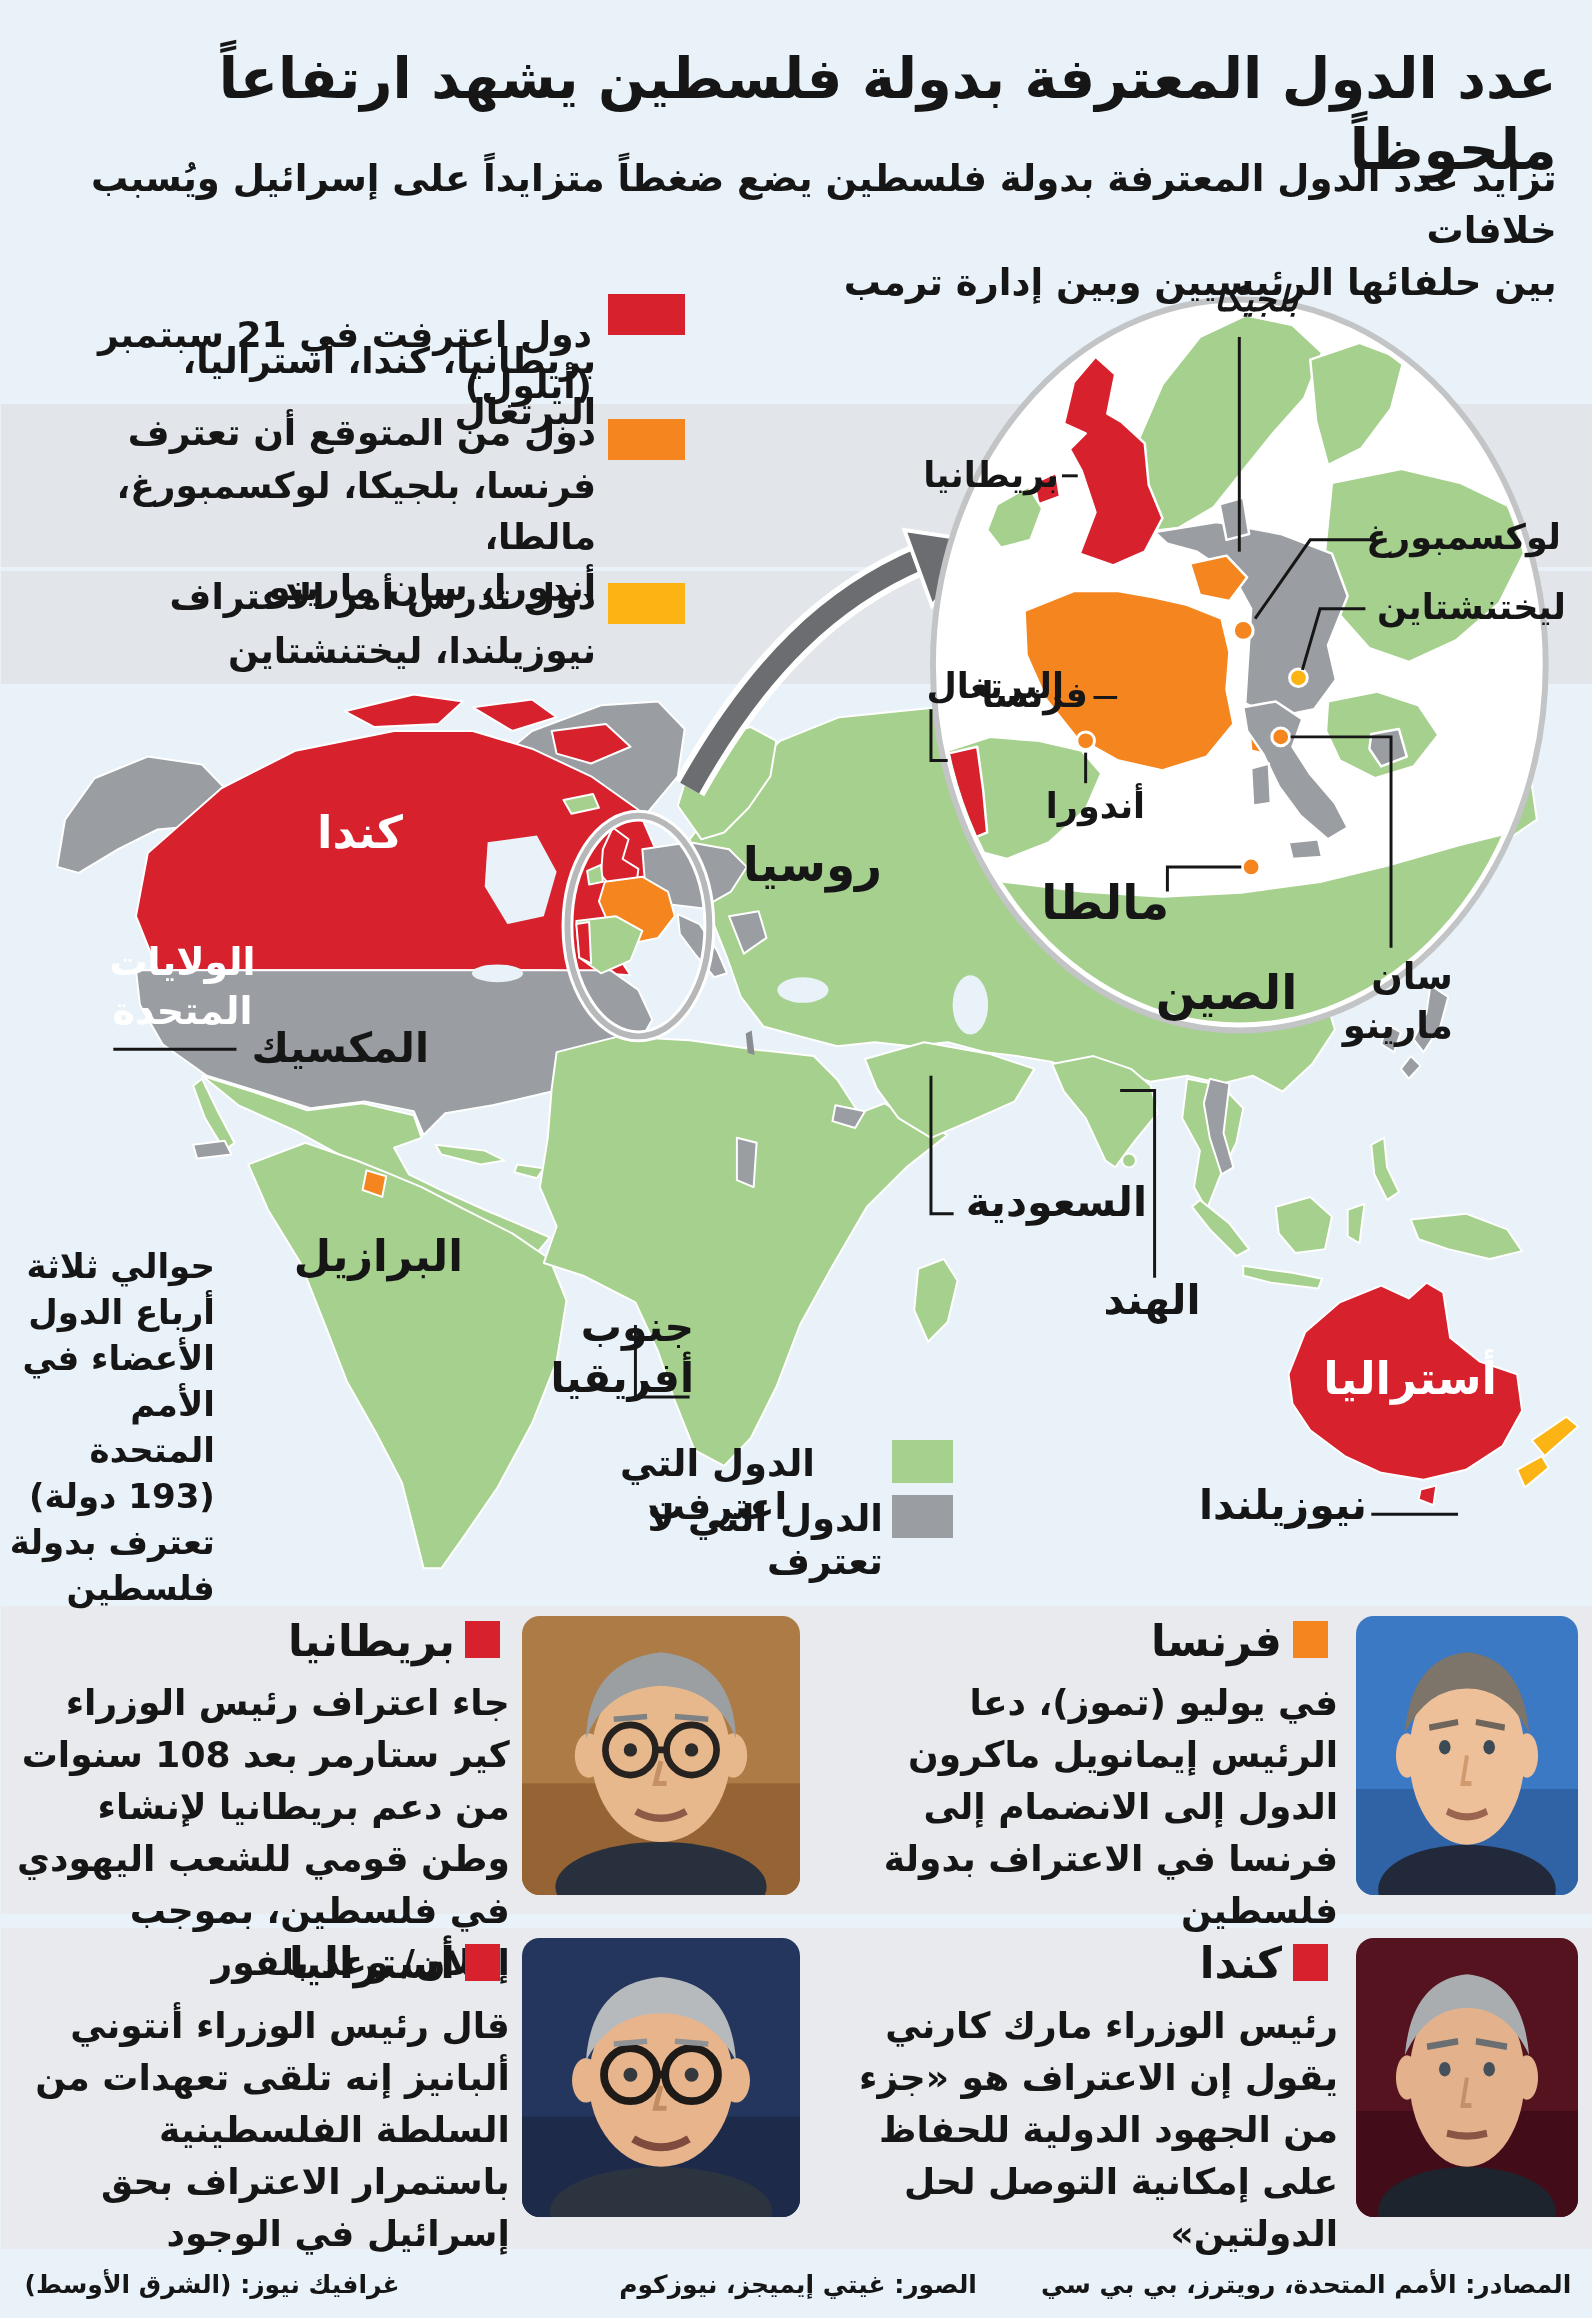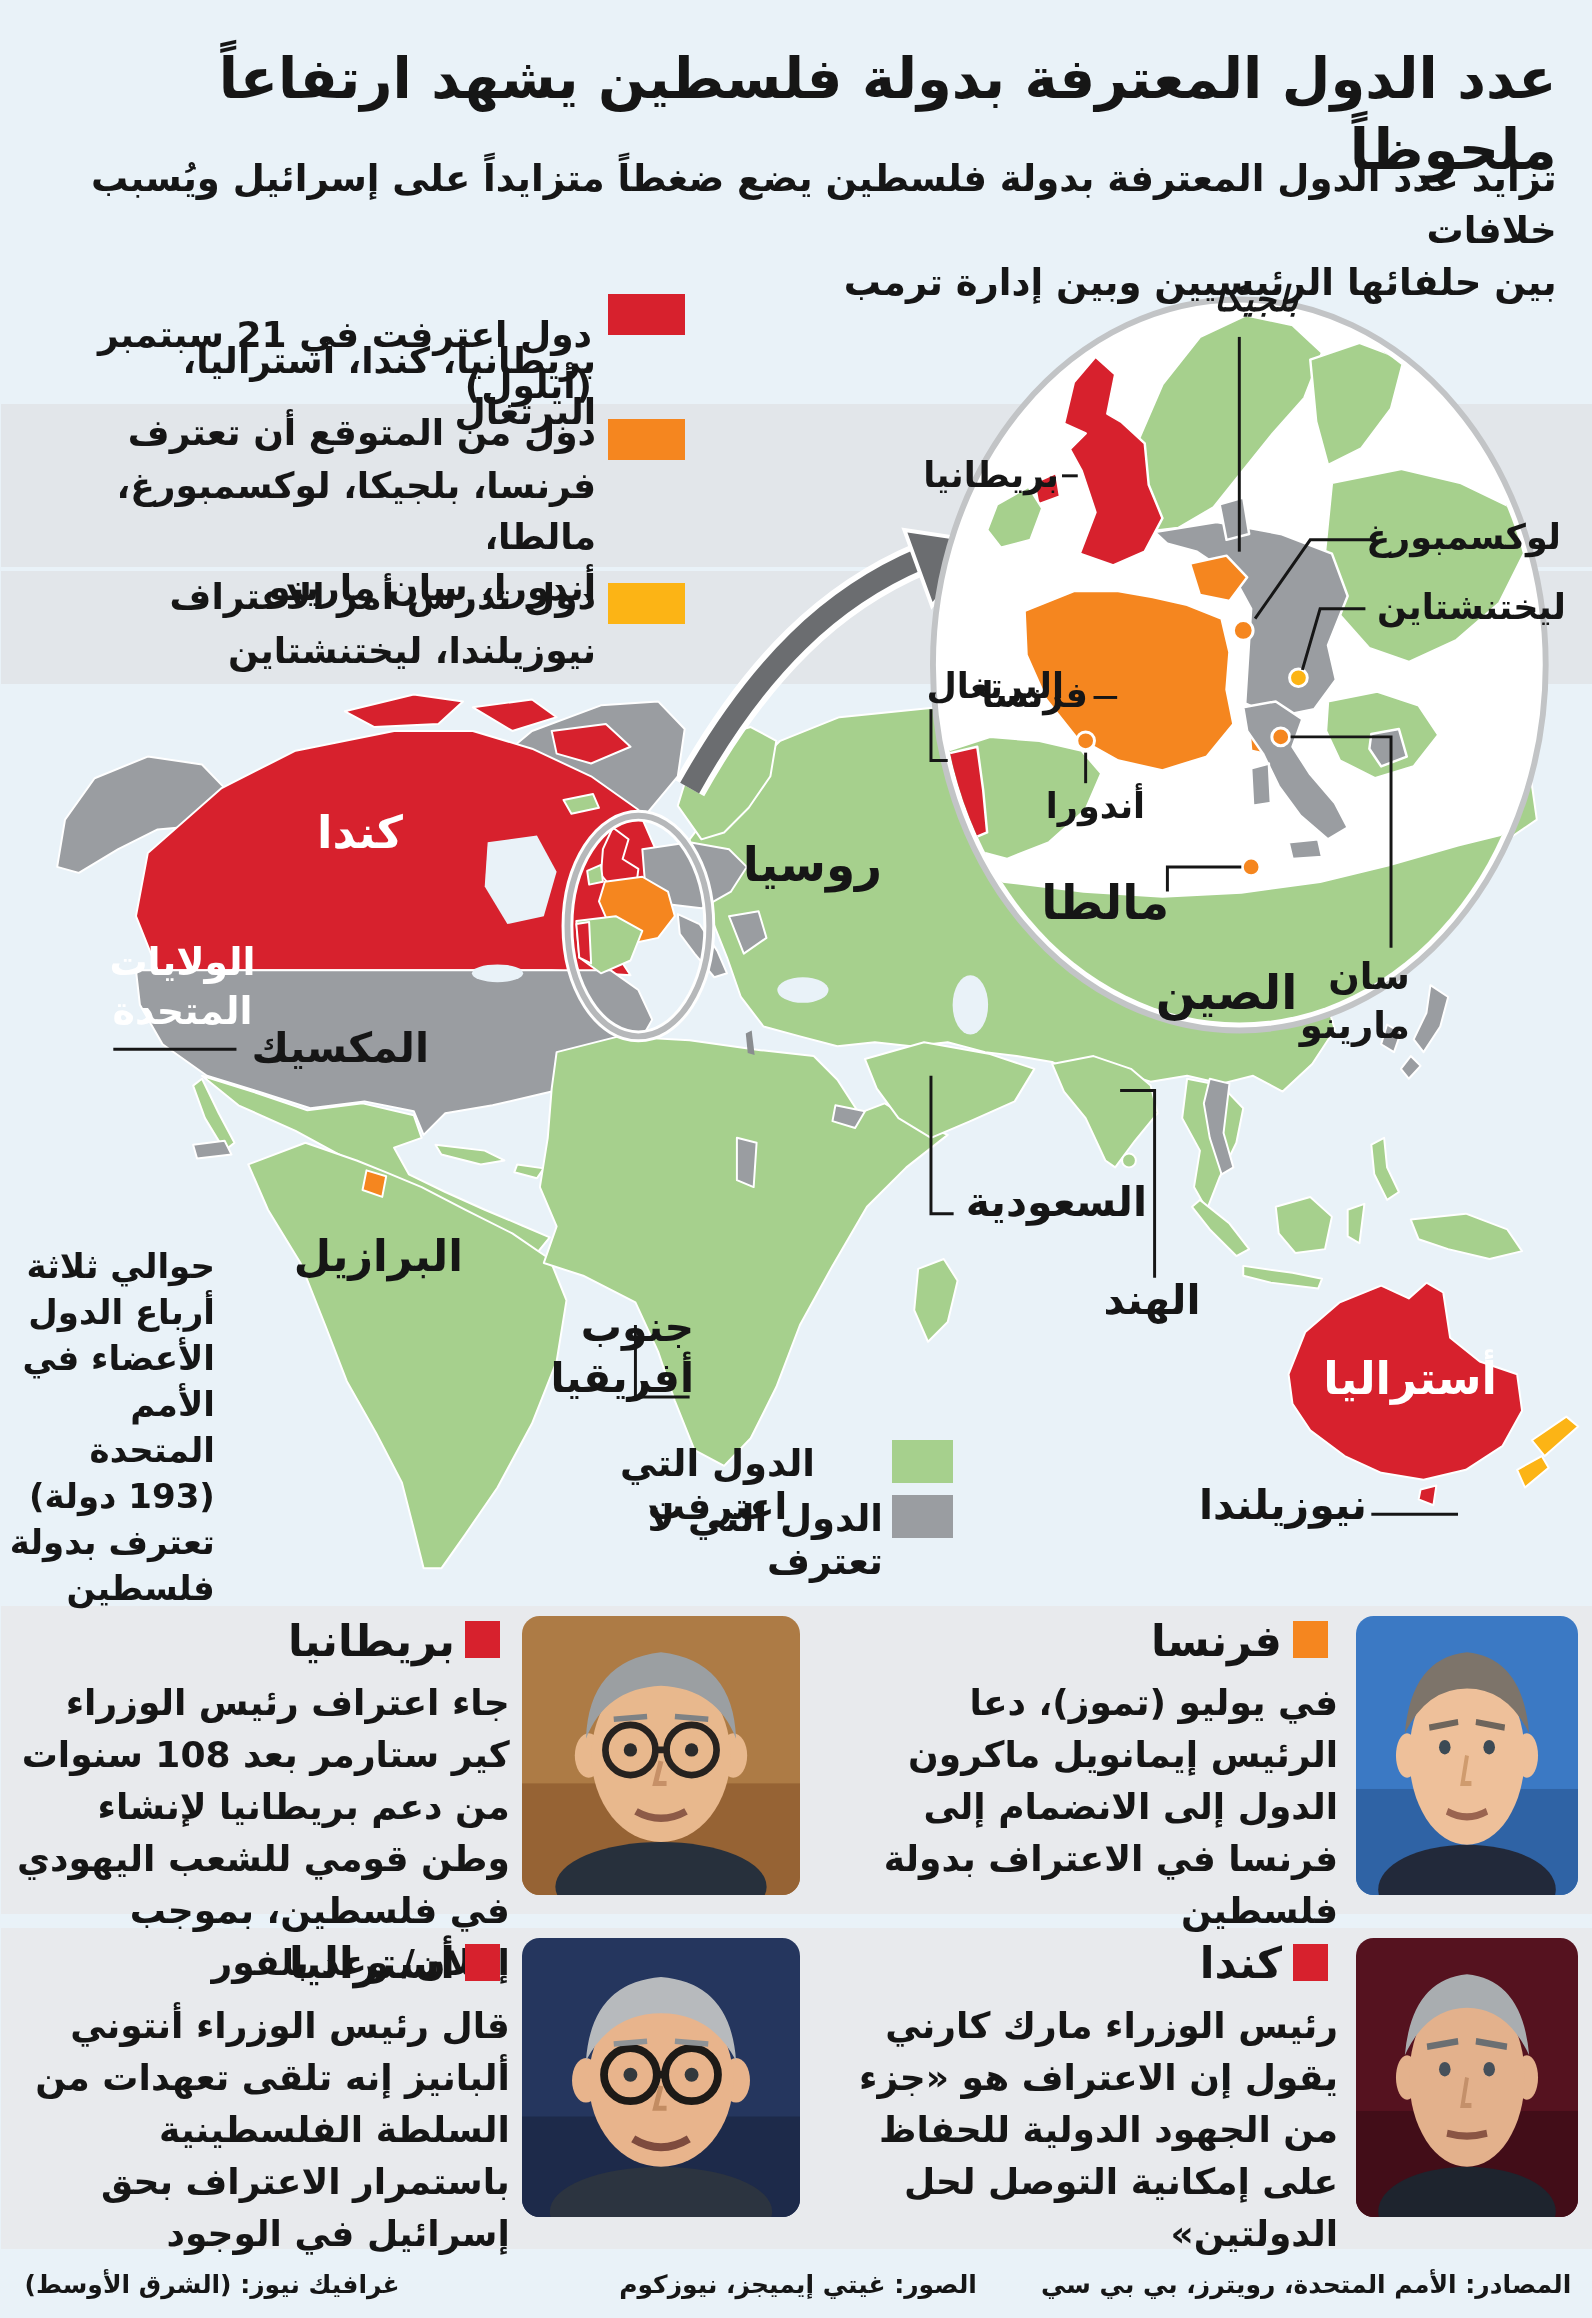--- a/index.html
+++ b/index.html
@@ -189,21 +189,21 @@
 <div class="lbl ar ctr" style="left:1200px;top:1481px;width:167px;font-size:41px;">نيوزيلندا</div>
 
 <div class="lbl ar ctr" style="left:1192px;top:279px;width:128px;font-size:35px;font-style:italic;">بلجيكا</div>
 <div class="lbl ar" style="left:916px;top:455px;width:143px;font-size:35px;">بريطانيا</div>
 <div class="lbl ar" style="left:1379px;top:517px;width:182px;font-size:35px;">لوكسمبورغ</div>
 <div class="lbl ar" style="left:1369px;top:587px;width:197px;font-size:35px;">ليختنشتاين</div>
 <div class="lbl ar" style="left:980px;top:675px;width:108px;font-size:35px;">فرنسا</div>
 <div class="lbl ar" style="left:887px;top:666px;width:177px;font-size:35px;">البرتغال</div>
 <div class="lbl ar ctr" style="left:1029px;top:786px;width:133px;font-size:35px;">أندورا</div>
 <div class="lbl ar ctr" style="left:1066px;top:875px;width:103px;font-size:47px;">مالطا</div>
-<div class="lbl ar" style="left:1267px;top:952px;width:143px;font-size:37px;line-height:49px;">سان
+<div class="lbl ar" style="left:1310px;top:952px;width:143px;font-size:37px;line-height:49px;">سان
 مارينو</div>
 
 <div class="lbl ar" style="left:7.9px;top:1243px;width:207px;font-size:34px;line-height:46px;">حوالي ثلاثة
 أرباع الدول
 الأعضاء في
 الأمم المتحدة
 (193 دولة)
 تعترف بدولة
 فلسطين</div>
 

